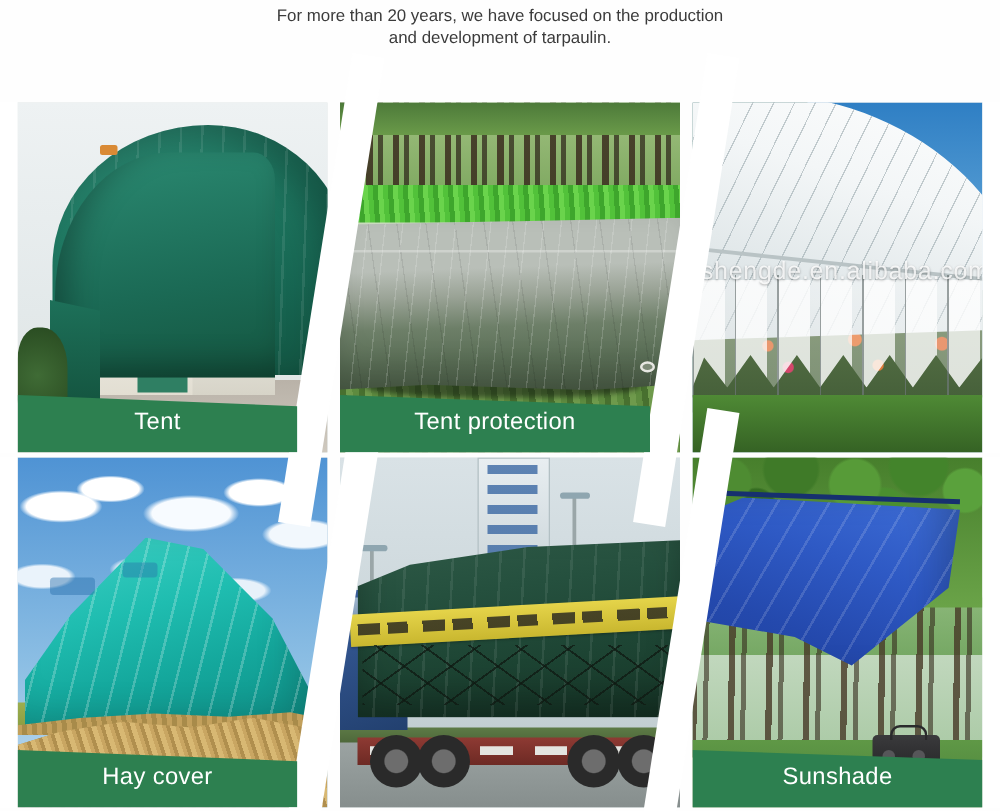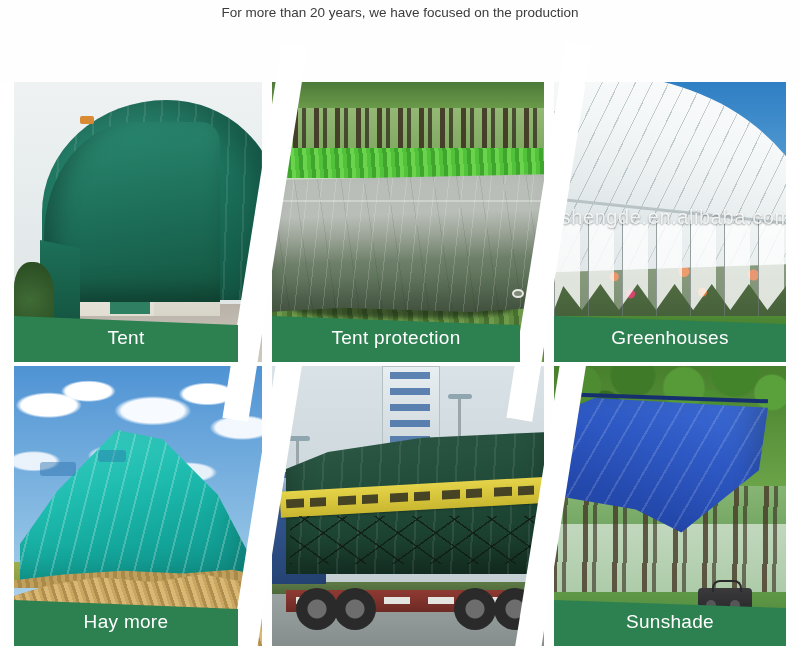--- a/index.html
+++ b/index.html
@@ -299,20 +299,21 @@
   .ss-bagdot.d1 { left:8px; } .ss-bagdot.d2 { left:32px; }
 </style>
 </head>
 <body>
 
 <div class="page">
 
   <div class="header">
     <div class="subtitle">
       <div>For more than 20 years, we have focused on the production</div>
+      <div>and development of tarpaulin.</div>
     </div>
   </div>
 
   <div class="grid">
 
     <div class="row row-top">
 
       <div class="cell c1">
         <div class="photo">
           <div class="tent-sky"></div>
@@ -370,23 +371,20 @@
       <div class="sep sep-a"></div>
       <div class="sep sep-b"></div>
       <div class="edge-l"></div>
       <div class="edge-r"></div>
 
       <div class="banner b1 b1s">
         <span>Tent</span>
       </div>
       <div class="banner b2 b2s">
         <span>Tent protection</span>
-      </div>
-      <div class="banner b3">
-        <span>Greenhouses</span>
       </div>
     </div>
 
     <div class="row row-bottom">
 
       <div class="cell c1">
         <div class="photo">
           <div class="hc-sky"></div>
           <div class="hc-clouds"></div>
           <div class="hc-field"></div>
@@ -446,21 +444,21 @@
           </div>
         </div>
       </div>
 
       <div class="sep sep-a"></div>
       <div class="sep sep-b"></div>
       <div class="edge-l"></div>
       <div class="edge-r"></div>
 
       <div class="banner b1 b1s">
-        <span>Hay more</span>
+        <span>Hay cover</span>
       </div>
       <div class="banner b3">
         <span>Sunshade</span>
       </div>
     </div>
 
   </div>
 </div>
 
 </body></html>

